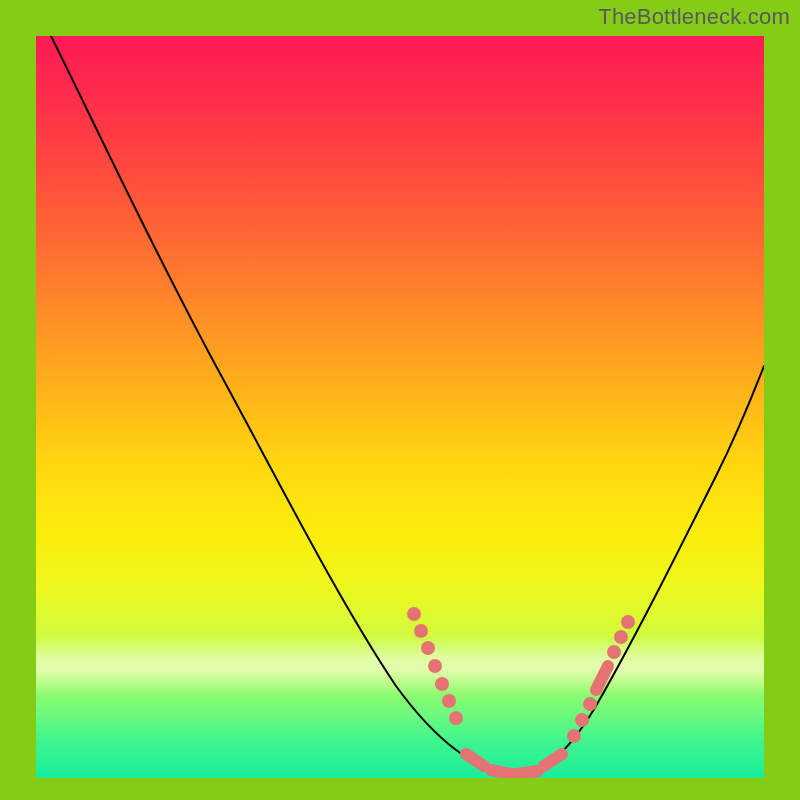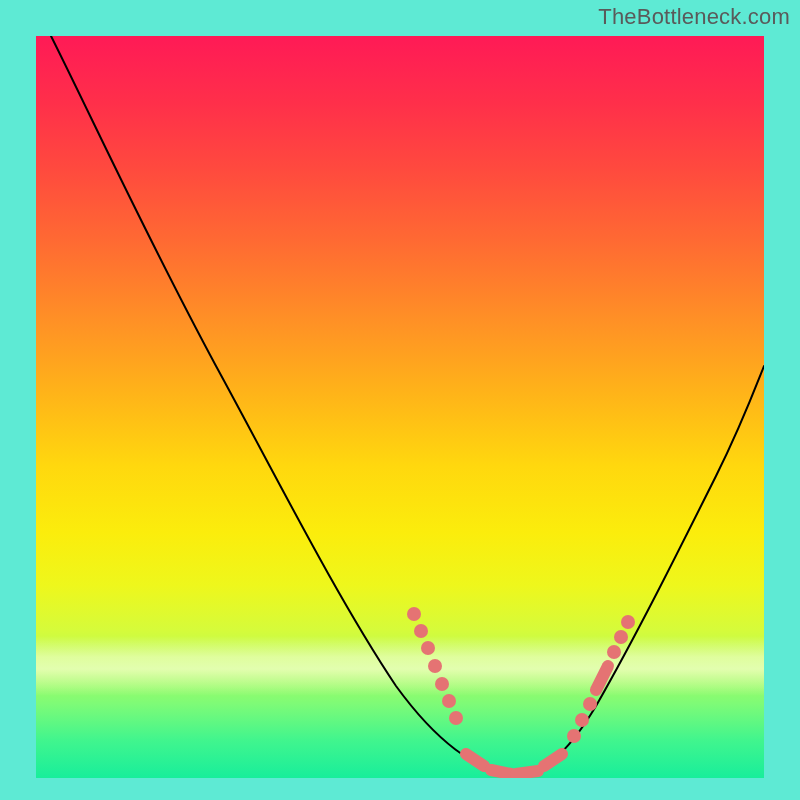--- a/index.html
+++ b/index.html
@@ -10,21 +10,21 @@
     background: #000;
     overflow: hidden;
     font-family: Arial, Helvetica, sans-serif;
   }
   .frame {
     position: absolute;
     left: 0;
     top: 0;
     width: 800px;
     height: 800px;
-    background: #5eead4;
+    background: #84cc16;
   }
   .watermark {
     position: absolute;
     top: 4px;
     right: 10px;
     font-size: 22px;
     font-weight: 500;
     color: #5a5a5a;
     letter-spacing: 0.2px;
     user-select: none;

